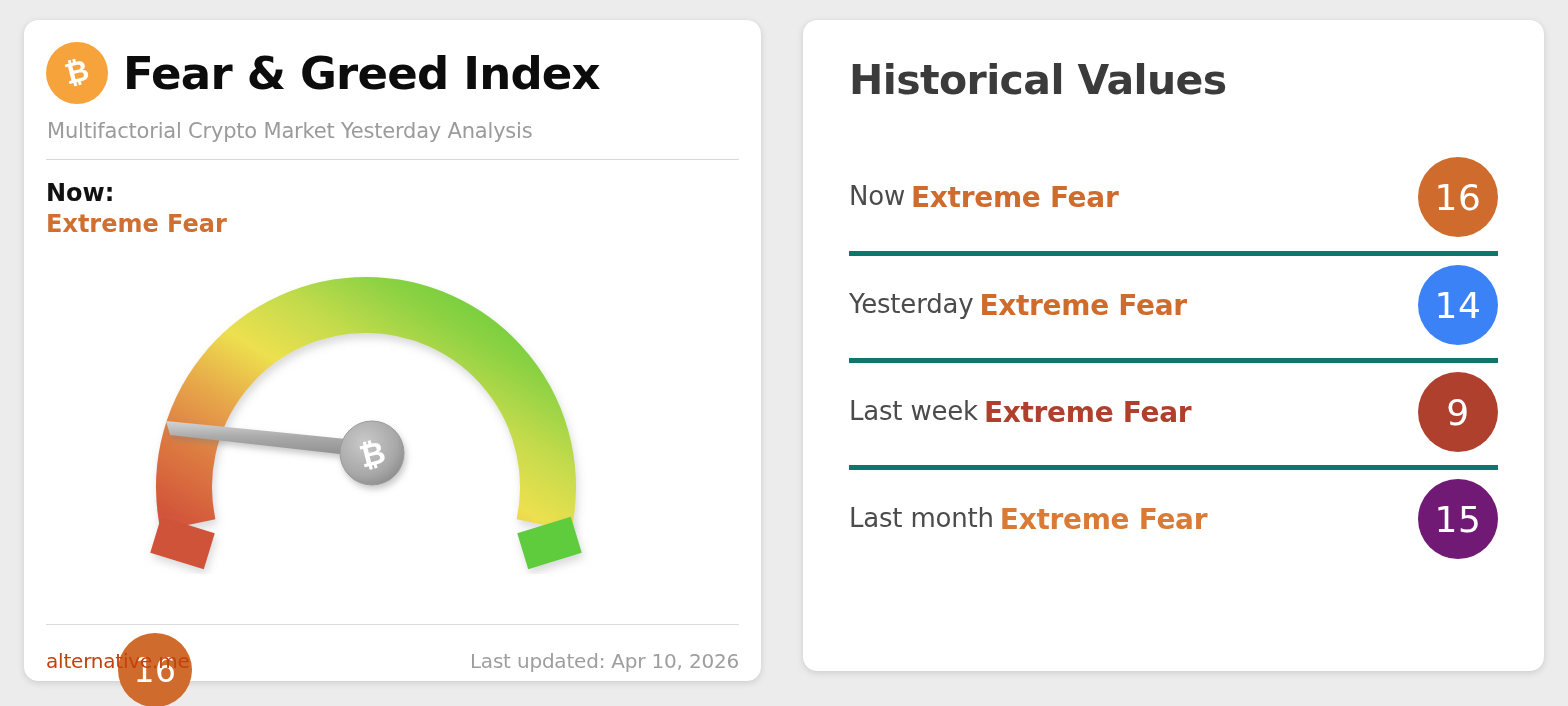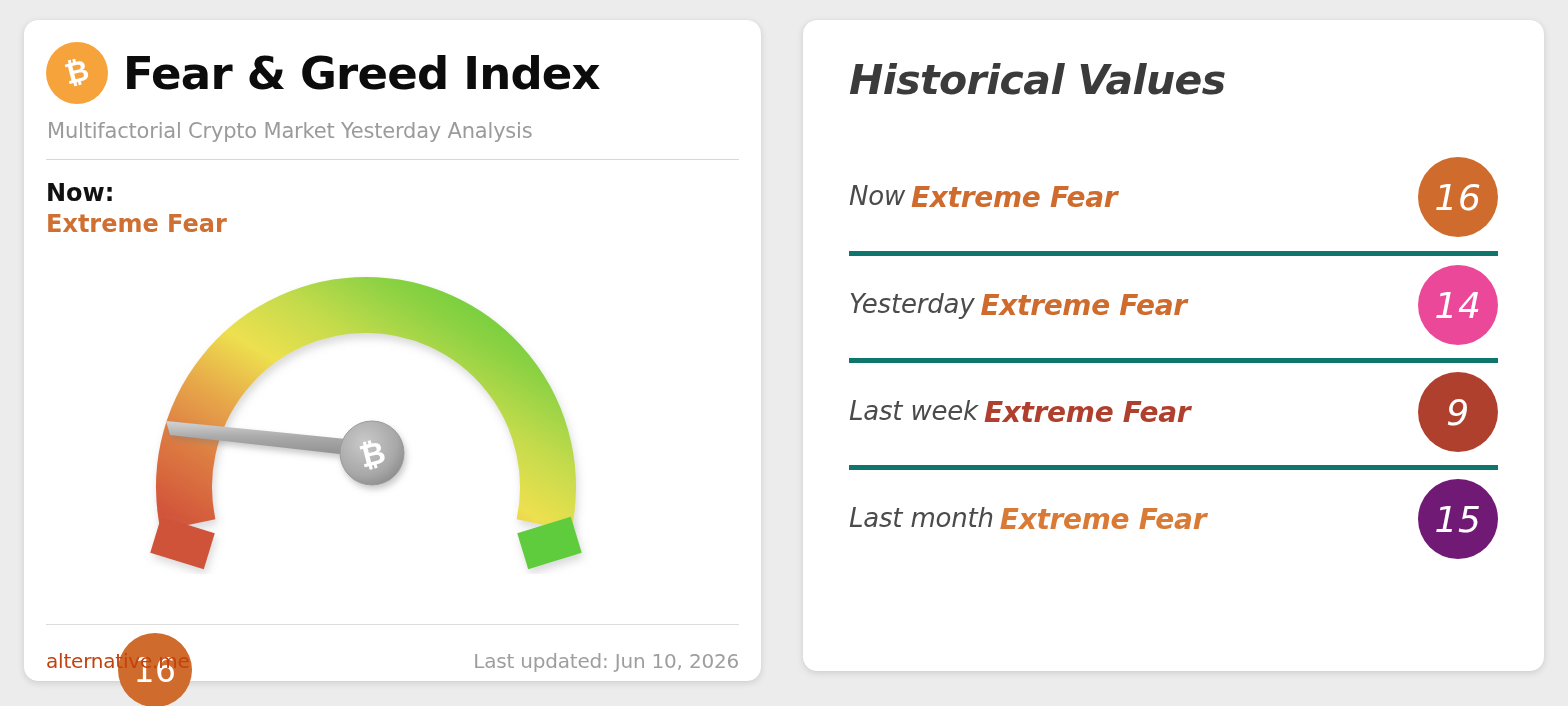--- a/index.html
+++ b/index.html
@@ -144,21 +144,20 @@
     color: #9e9e9e;
     letter-spacing: -0.2px;
   }
   .card-footer a { color: #c2410c; text-decoration: none; }
 
   
   .card-hist {
     width: 826px;
     height: 651px;
     padding: 40px 46px 13px 46px;
-    font-style: italic;
   }
 
   .hist-title {
     font-size: 41px;
     font-weight: 700;
     color: #3b3b3b;
     letter-spacing: -0.6px;
     line-height: 1;
   }
 
@@ -284,21 +283,21 @@
           </g>
         </g>
       </svg>
 
       <div class="gauge-badge">16</div>
     </div>
 
     <div class="footer-rule"></div>
     <div class="card-footer">
       <a href="#">alternative.me</a>
-      <span>Last updated: Jun 10, 2026</span>
+      <span>Last updated: Apr 10, 2026</span>
     </div>
   </section>
 
   <section class="card card-hist">
     <h2 class="hist-title">Historical Values</h2>
 
     <div class="hist-list">
 
       <div class="hist-row">
         <div class="hist-text">
@@ -306,21 +305,21 @@
           <span class="hist-class" style="color:#cf6b2c">Extreme Fear</span>
         </div>
         <div class="hist-badge" style="background:#cf6b2c">16</div>
       </div>
 
       <div class="hist-row">
         <div class="hist-text">
           <span class="hist-period">Yesterday</span>
           <span class="hist-class" style="color:#cf6b2c">Extreme Fear</span>
         </div>
-        <div class="hist-badge" style="background:#ec4899">14</div>
+        <div class="hist-badge" style="background:#3b82f6">14</div>
       </div>
 
       <div class="hist-row">
         <div class="hist-text">
           <span class="hist-period">Last week</span>
           <span class="hist-class" style="color:#b0402e">Extreme Fear</span>
         </div>
         <div class="hist-badge" style="background:#b0402e">9</div>
       </div>
 

